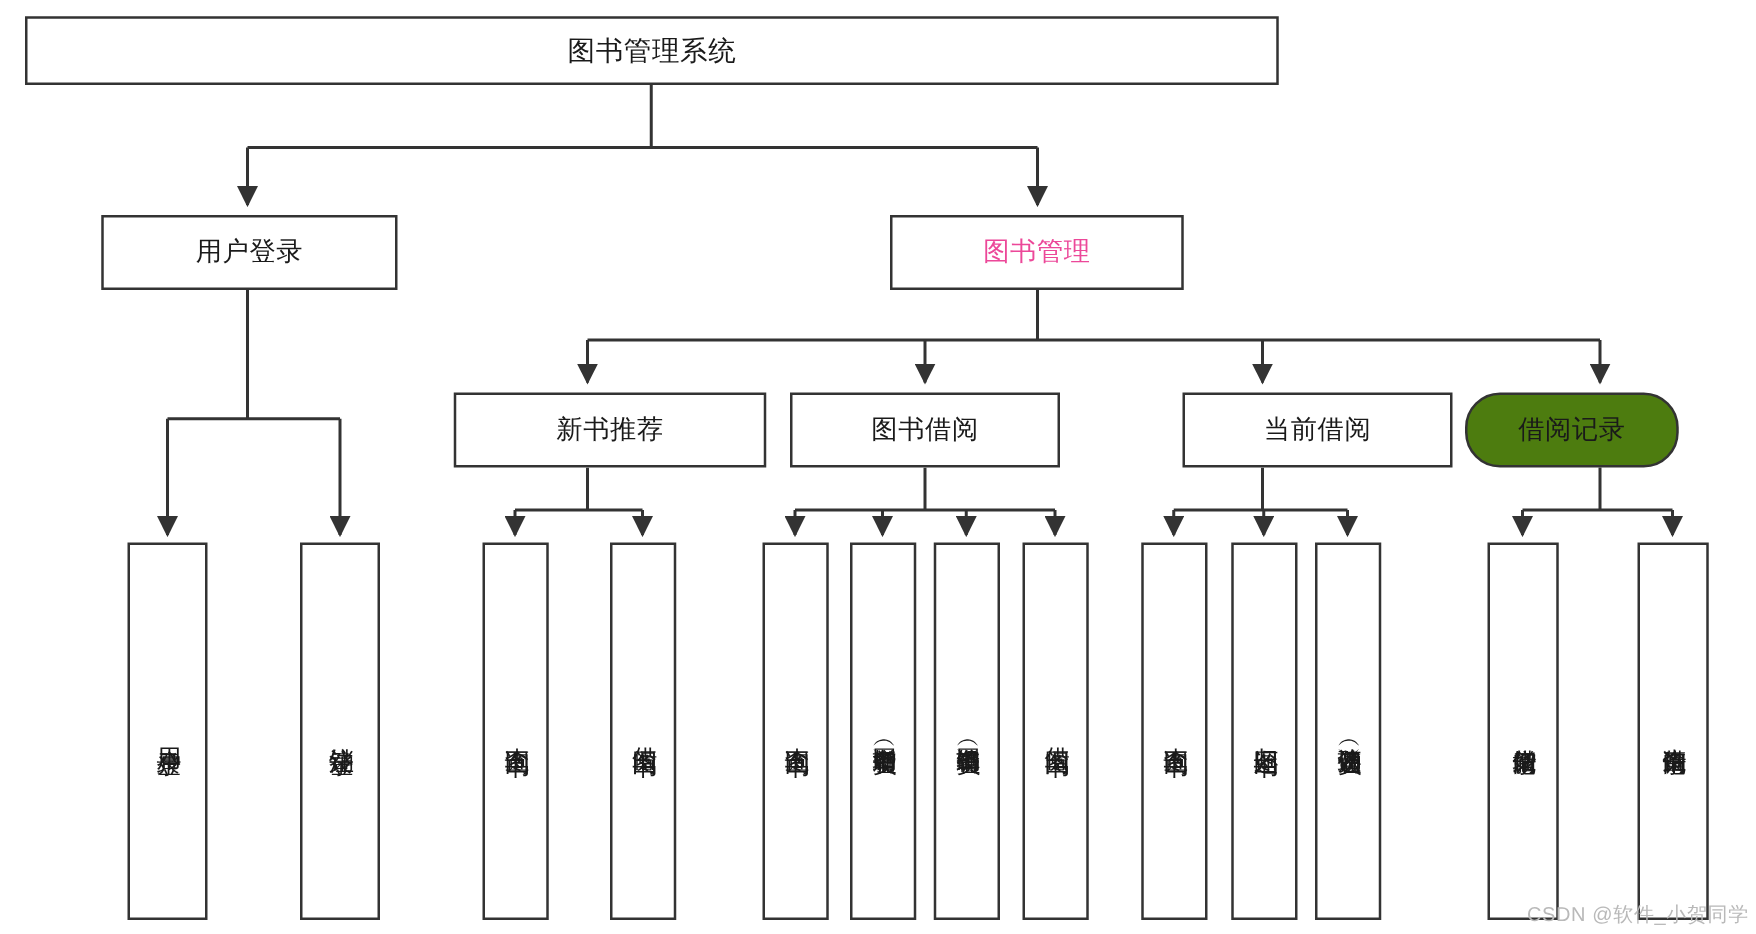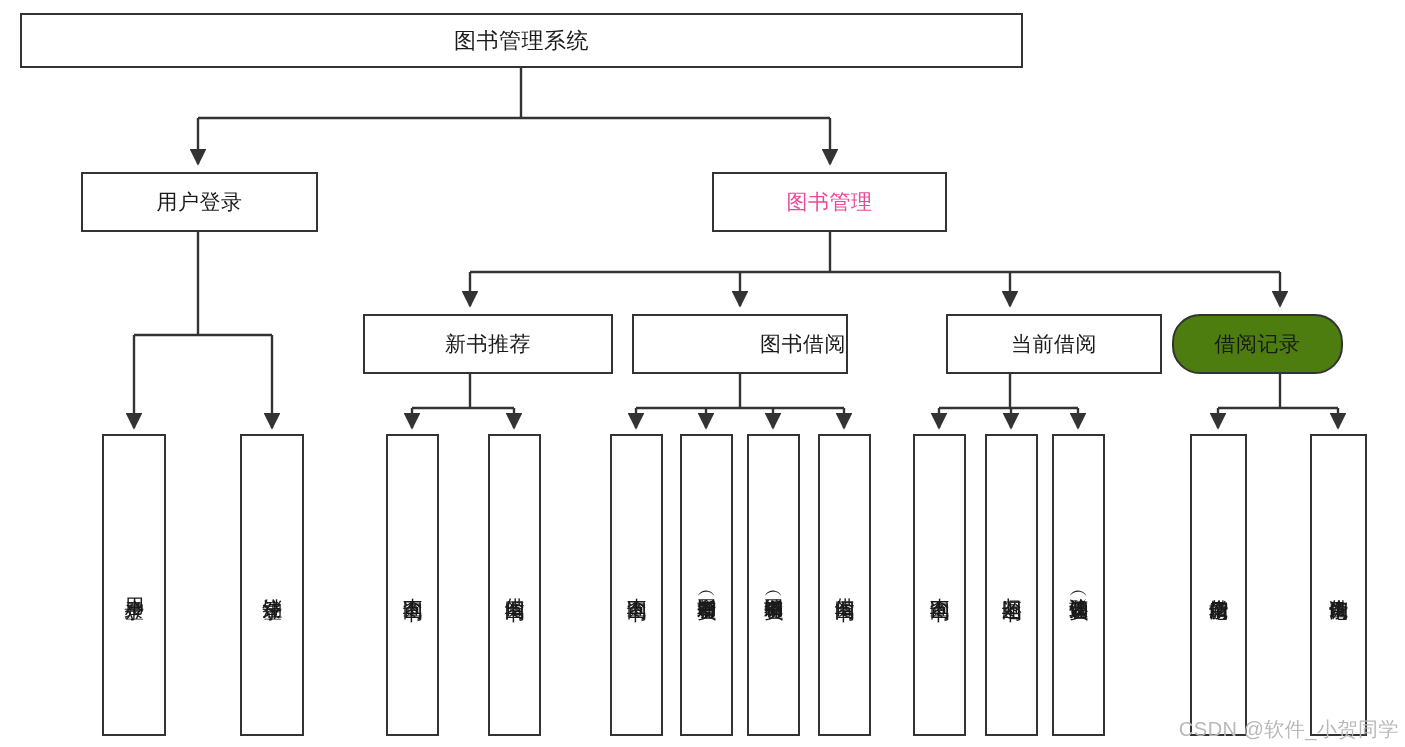--- a/index.html
+++ b/index.html
@@ -66,21 +66,21 @@
     max-height: 290px;
   }
   .node.vert.narrow .label {
     font-size: 19px;
     letter-spacing: 0.5px;
   }
   #watermark {
     position: absolute;
     right: 6px;
     bottom: 4px;
-    font-size: 20px;
+    font-size: 16px;
     color: #b9b9b9;
     letter-spacing: 0.5px;
     white-space: nowrap;
     user-select: none;
   }
 </style>
 </head>
 <body>
 
 <div id="diagram-root" style="background: rgb(255, 255, 255);">
@@ -142,21 +142,21 @@
   <div class="node horiz" id="node-l2-0" style="left: 81px; top: 172px; width: 237px; height: 60px; border-color: rgb(51, 51, 51); background: rgb(255, 255, 255); color: rgb(26, 26, 26);">
     <span class="label">用户登录</span>
   </div>
   <div class="node horiz" id="node-l2-1" style="left: 712px; top: 172px; width: 235px; height: 60px; border-color: rgb(51, 51, 51); background: rgb(255, 255, 255); color: #ec4899;">
     <span class="label">图书管理</span>
   </div>
 
   <div class="node horiz" id="node-l3-0" style="left: 363px; top: 314px; width: 250px; height: 60px; border-color: rgb(51, 51, 51); background: rgb(255, 255, 255); color: rgb(26, 26, 26);">
     <span class="label">新书推荐</span>
   </div>
-  <div class="node horiz" id="node-l3-1" style="left: 632px; top: 314px; width: 216px; height: 60px; border-color: rgb(51, 51, 51); background: rgb(255, 255, 255); color: rgb(26, 26, 26); justify-content: flex-end;">
+  <div class="node horiz" id="node-l3-1" style="left: 632px; top: 314px; width: 216px; height: 60px; border-color: rgb(51, 51, 51); background: rgb(255, 255, 255); color: rgb(26, 26, 26);">
     <span class="label">图书借阅</span>
   </div>
   <div class="node horiz" id="node-l3-2" style="left: 902px; top: 314px; width: 216px; height: 60px; border-color: rgb(51, 51, 51); background: rgb(255, 255, 255); color: rgb(26, 26, 26); margin-left: 44px;">
     <span class="label">当前借阅</span>
   </div>
   <div class="node horiz" id="node-l3-3" style="left: 1172px; top: 314px; width: 171px; height: 60px; border-color: rgb(51, 51, 51); background: #4d7c0f; color: rgb(26, 26, 26); border-radius: 28px;">
     <span class="label">借阅记录</span>
   </div>
 
   <div class="node vert" id="node-leaf-0" style="left: 102px; top: 434px; width: 64px; height: 302px; border-color: rgb(51, 51, 51); background: rgb(255, 255, 255); color: rgb(26, 26, 26);">

